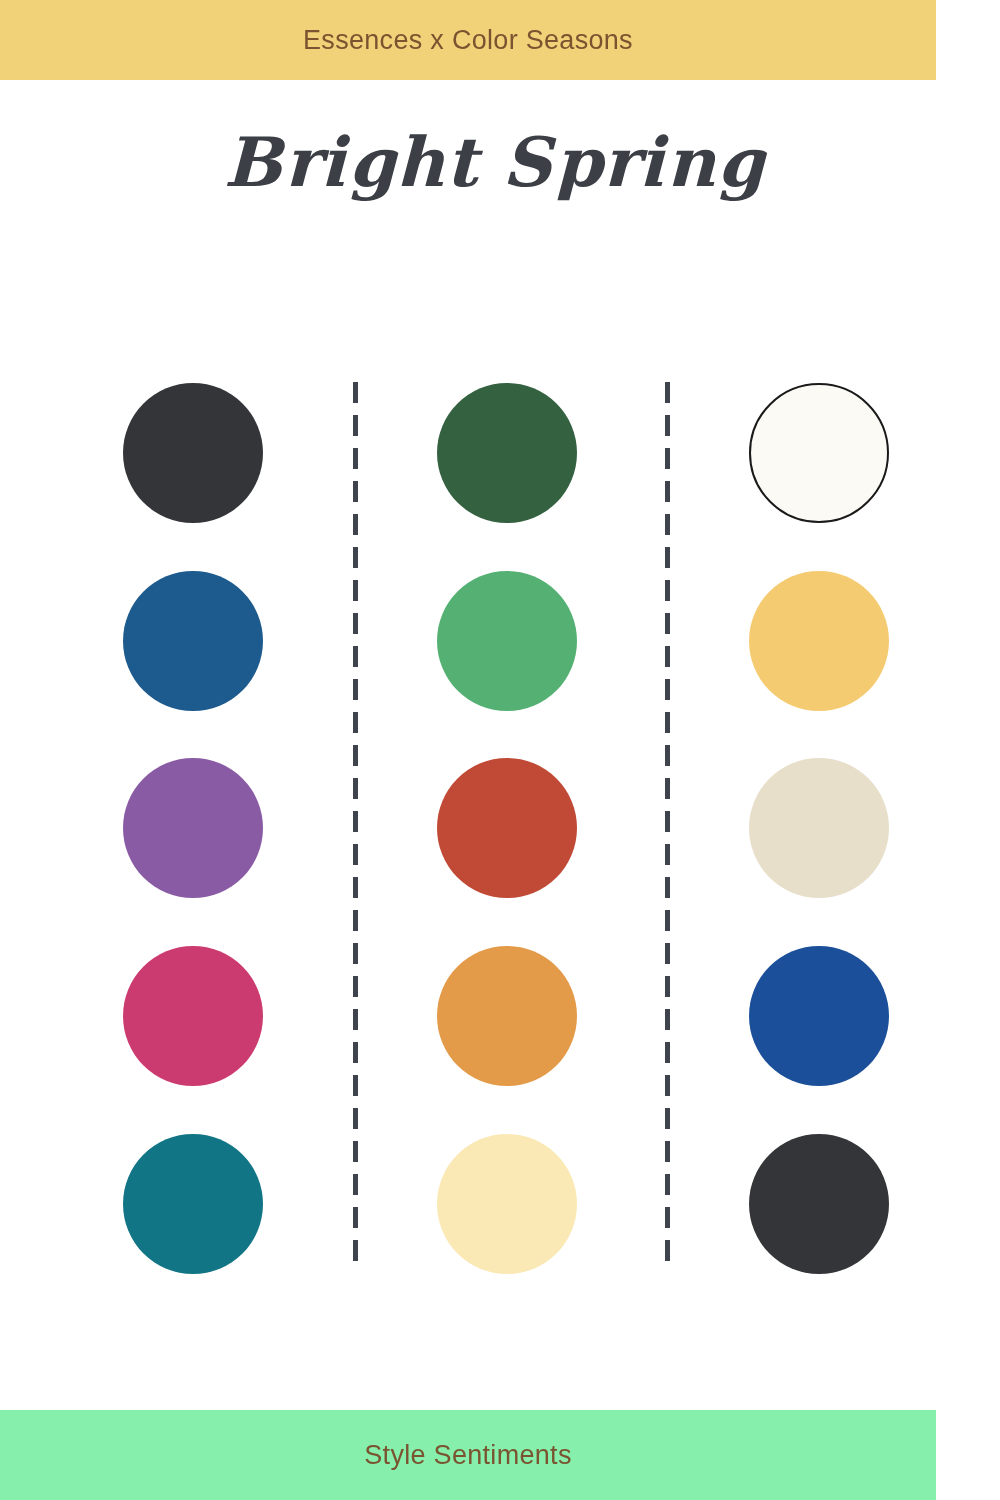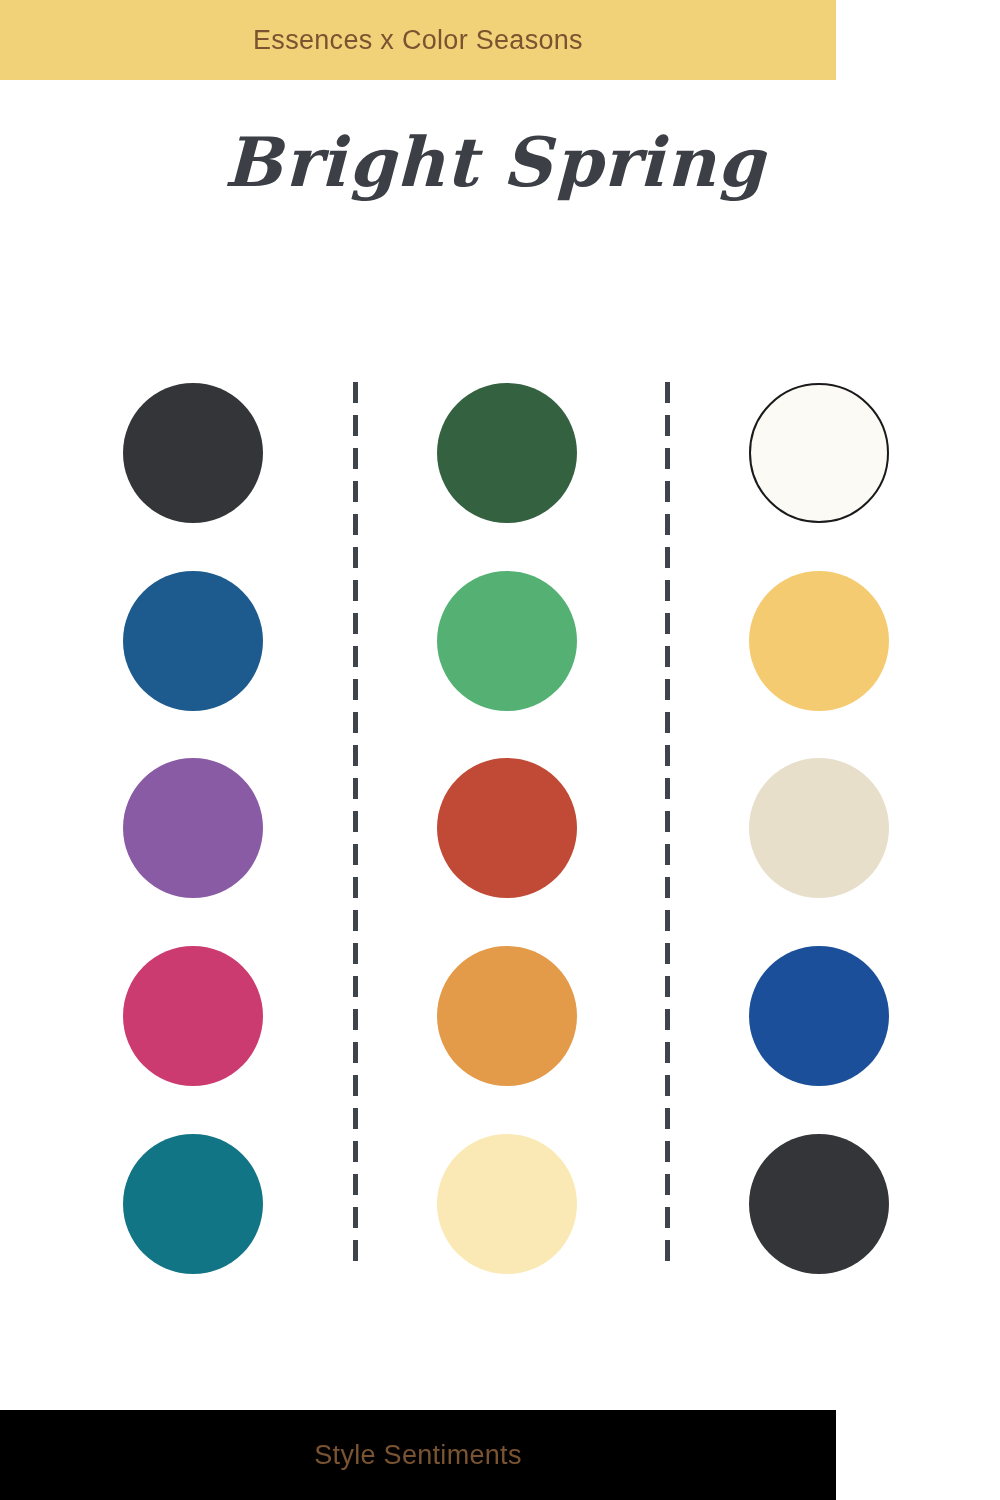--- a/index.html
+++ b/index.html
@@ -18,21 +18,21 @@
     position: relative;
     width: 1000px;
     height: 1500px;
     background: #ffffff;
   }
 
   
   .band {
     position: absolute;
     left: 0;
-    width: 836px;
+    width: 936px;
     background: #f2d279;
     display: flex;
     align-items: center;
     justify-content: center;
   }
   #header-band { top: 0; height: 80px; }
   #footer-band { top: 1410px; height: 90px; }
 
   .band-text {
     font-family: "Liberation Sans", sans-serif;
@@ -172,17 +172,17 @@
     <div class="swatch-col c2">
       <div class="swatch r0 outlined" style="background: rgb(251, 250, 244);"></div>
       <div class="swatch r1" style="background: rgb(245, 203, 114);"></div>
       <div class="swatch r2" style="background: rgb(232, 223, 203);"></div>
       <div class="swatch r3" style="background: rgb(28, 79, 153);"></div>
       <div class="swatch r4" style="background: rgb(51, 53, 56);"></div>
     </div>
 
   </div>
 
-  <div class="band" id="footer-band" style="background: #000000;">
+  <div class="band" id="footer-band" style="background: #86efac;">
     <span class="band-text" style="color: rgb(122, 84, 48);">Style Sentiments</span>
   </div>
 
 </div>
 
 </body></html>

